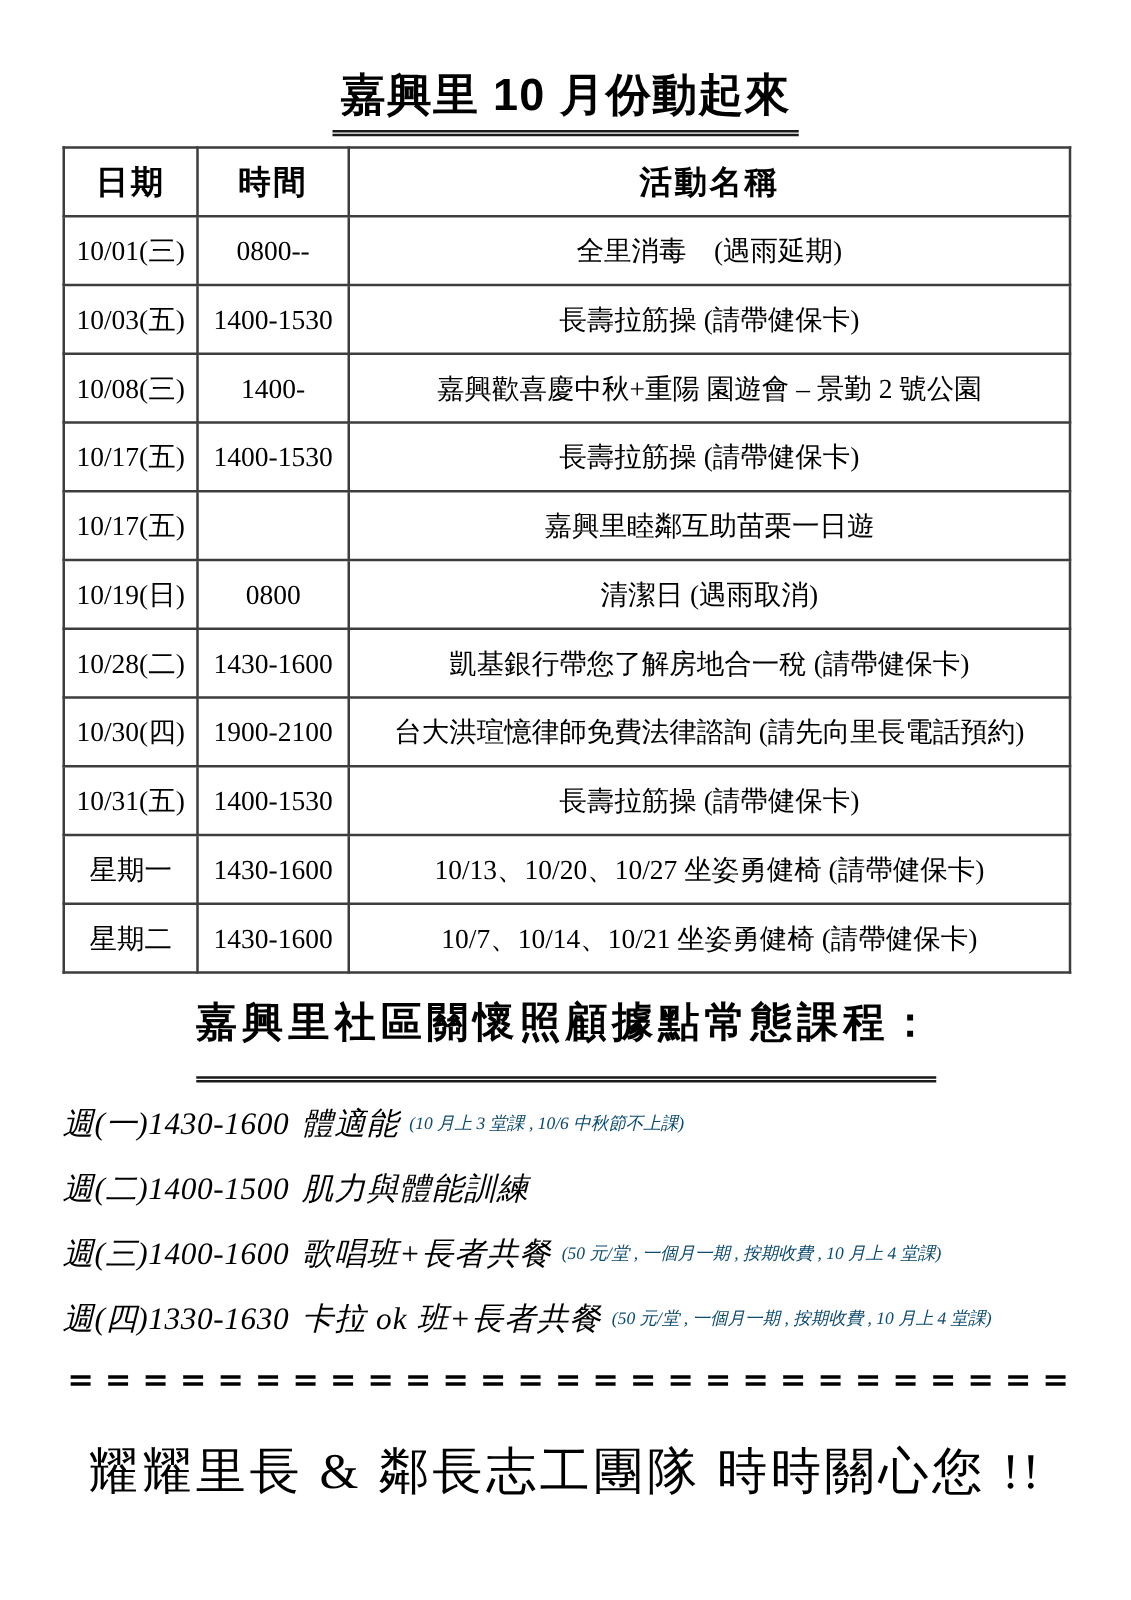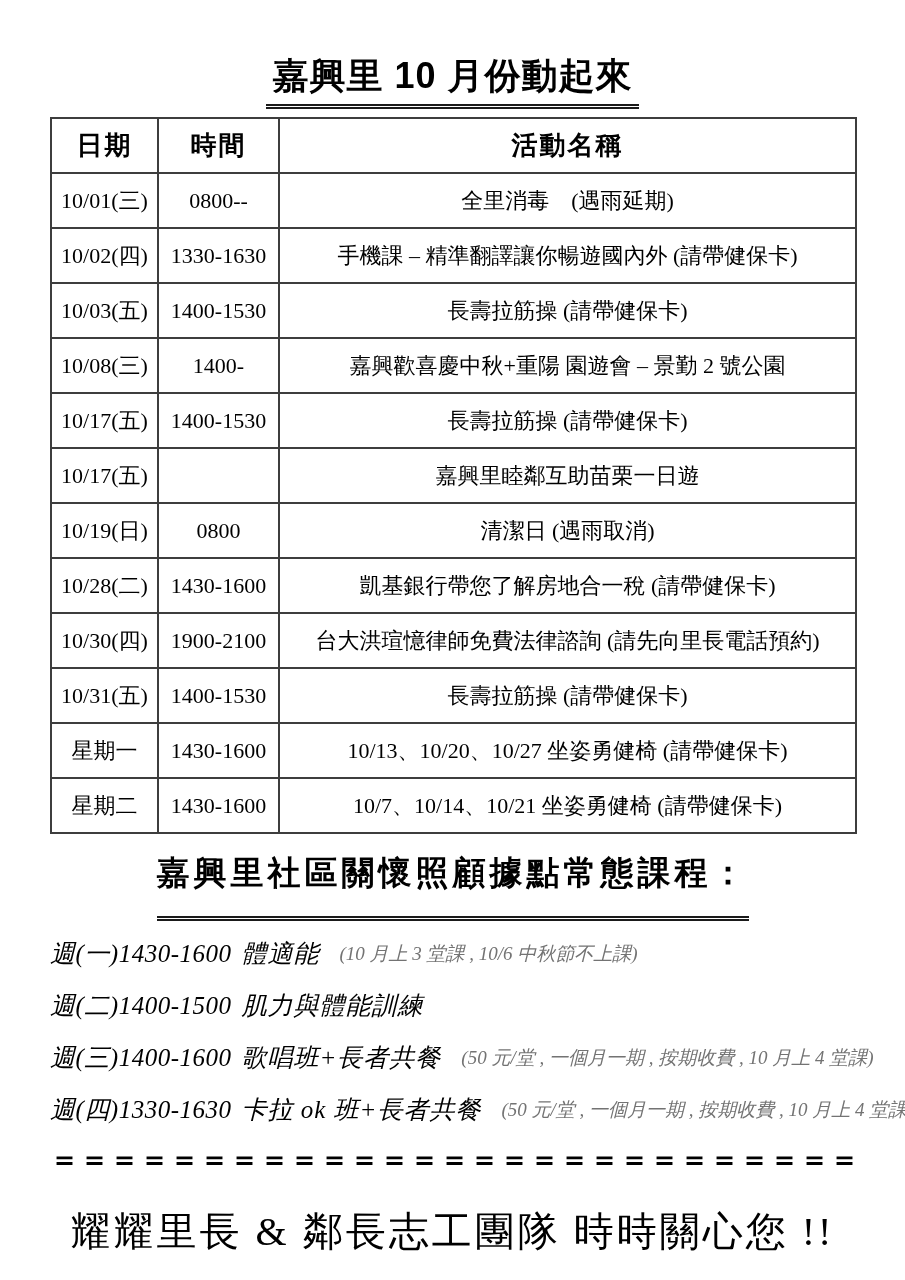--- a/index.html
+++ b/index.html
@@ -43,21 +43,21 @@
     border-bottom:5px double #1a1a1a; padding-bottom:20px;
   }
 
   .courses { margin-top:16px; }
   .course-line {
     display:flex; align-items:center; margin:0 0 19px 0;
     font-size:25px; white-space:nowrap;font-style:italic;
   }
   .course-sched { letter-spacing:0.5px; }
   .course-name { margin-left:10px; letter-spacing:1px; }
-  .course-note { margin-left:20px; font-size:19px; color:#737373; }
+  .course-note { margin-left:8px; font-size:14px; color:#0c4a6e; }
 
   .contact-line {
     font-weight:bold; font-size:25px; letter-spacing:1.5px;
     margin-top:2px; white-space:nowrap;
   }
 
   .separator-line {
     font-weight:bold; font-size:29px; line-height:1;
     letter-spacing:1px; margin-top:8px;
     white-space:nowrap; overflow:hidden;
@@ -88,25 +88,20 @@
         <th>日期</th>
         <th>時間</th>
         <th>活動名稱</th>
       </tr>
     </thead>
     <tbody>
       <tr>
         <td>10/01(三)</td>
         <td>0800--</td>
         <td>全里消毒　(遇雨延期)</td>
-      </tr>
-      <tr>
-        <td>10/02(四)</td>
-        <td>1330-1630</td>
-        <td>手機課 – 精準翻譯讓你暢遊國內外 (請帶健保卡)</td>
       </tr>
       <tr>
         <td>10/03(五)</td>
         <td>1400-1530</td>
         <td>長壽拉筋操 (請帶健保卡)</td>
       </tr>
       <tr>
         <td>10/08(三)</td>
         <td>1400-</td>
         <td>嘉興歡喜慶中秋+重陽 園遊會 – 景勤 2 號公園</td>

